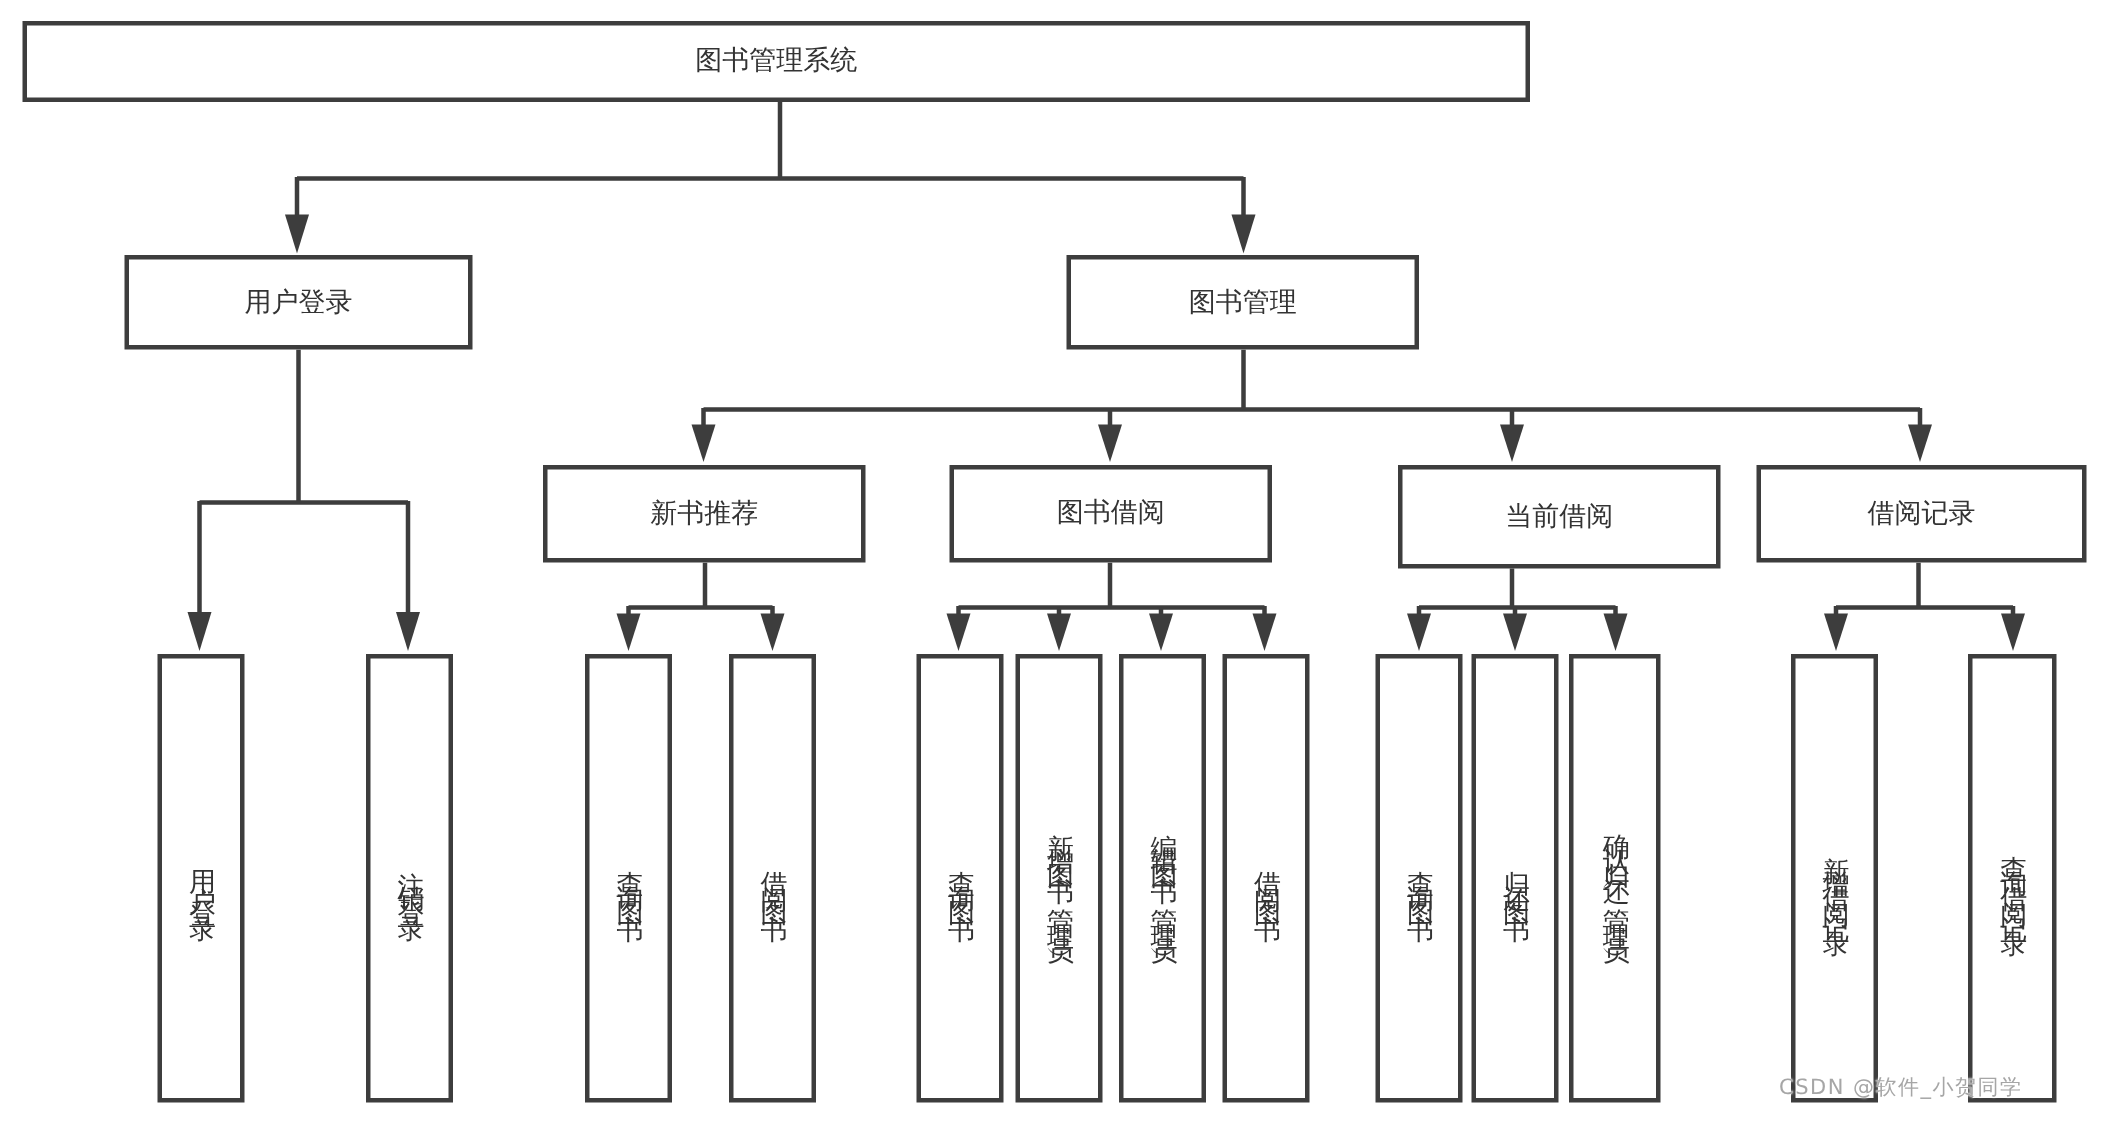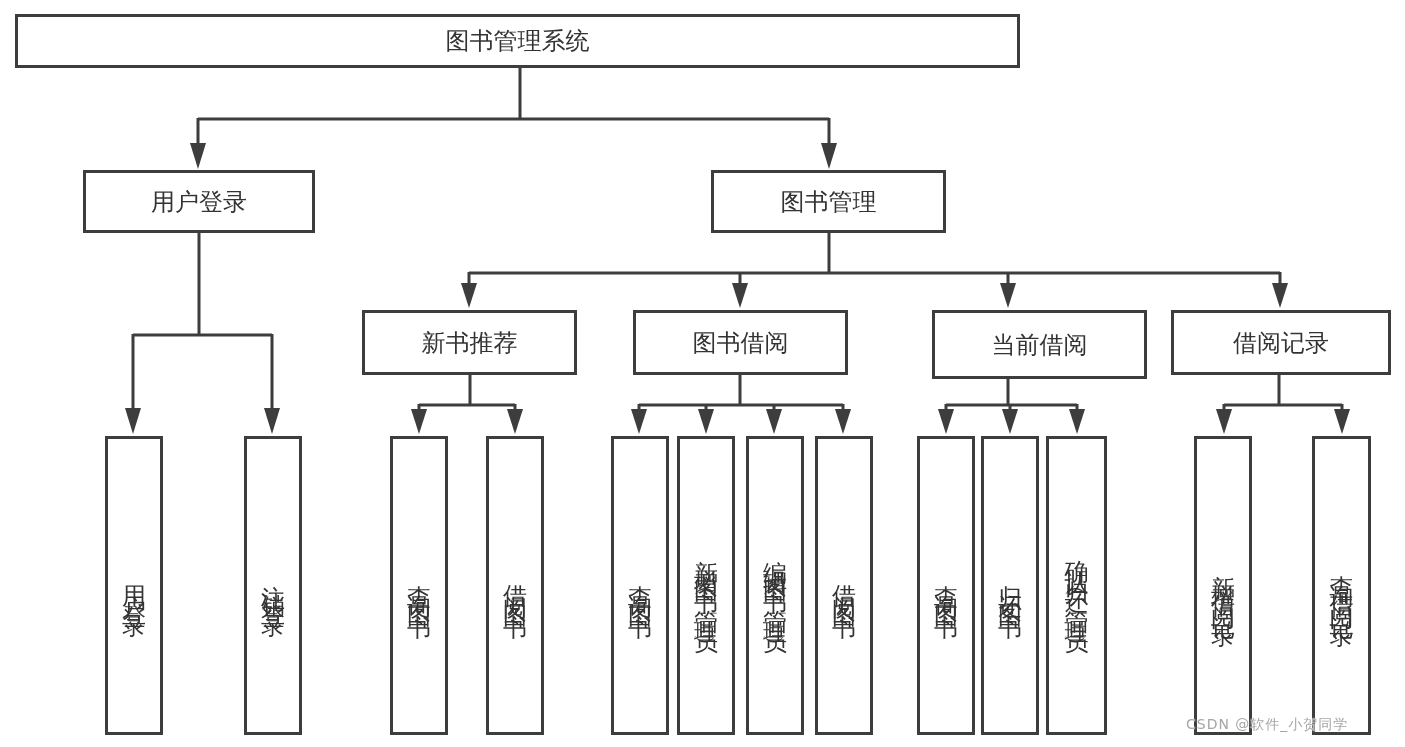--- a/index.html
+++ b/index.html
@@ -19,21 +19,21 @@
     z-index: 1;
   }
   .node {
     position: absolute;
     border: 3px solid #3d3d3d;
     background: #ffffff;
     color: #333333;
     display: flex;
     align-items: center;
     justify-content: center;
-    font-size: 24px;
+    font-size: 18px;
     line-height: 1;
     z-index: 2;
     white-space: nowrap;
   }
   .leaf {
     top: 436px;
     width: 58px;
     height: 299px;
     writing-mode: vertical-rl;
     letter-spacing: 10px;
@@ -88,21 +88,21 @@
       <polygon points="1334,409 1350,409 1342,434"></polygon>
     </g>
   </svg>
 
   <div class="node" style="left:15px; top:14px; width:1005px; height:54px;">图书管理系统</div>
 
   <div class="node" style="left:83px; top:170px; width:232px; height:63px;">用户登录</div>
   <div class="node" style="left:362px; top:310px; width:215px; height:65px;">新书推荐</div>
 
   <div class="node" style="left:711px; top:170px; width:235px; height:63px;">图书管理</div>
-  <div class="node" style="left:633px; top:310px; width:215px; height:65px;">图书借阅</div>
+  <div class="node" style="left:633px; top:310px; width:215px; height:65px;font-family:Liberation Mono, monospace;">图书借阅</div>
   <div class="node" style="left:932px; top:310px; width:215px; height:69px;">当前借阅</div>
   <div class="node" style="left:1171px; top:310px; width:220px; height:65px;">借阅记录</div>
 
   <div class="node leaf" style="left:105px;">用户登录</div>
   <div class="node leaf" style="left:244px;">注销登录</div>
 
   <div class="node leaf" style="left:390px;">查询图书</div>
   <div class="node leaf" style="left:486px;">借阅图书</div>
 
   <div class="node leaf" style="left:611px;">查询图书</div>

